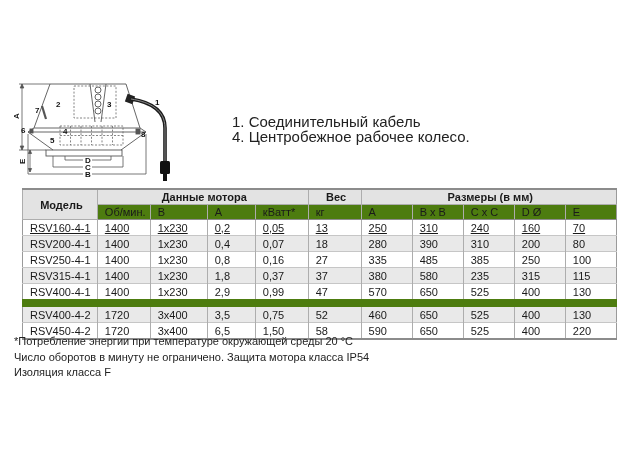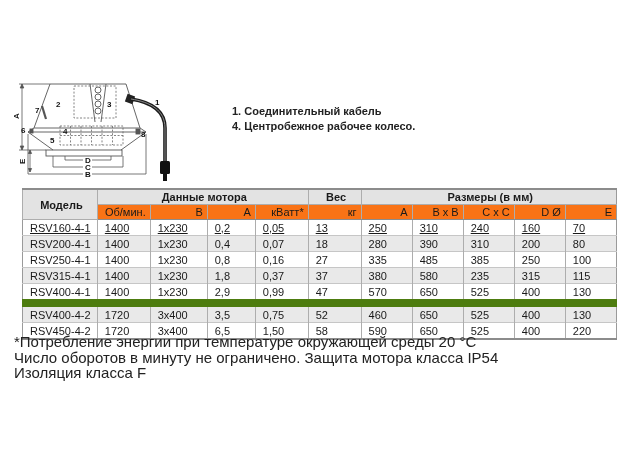--- a/index.html
+++ b/index.html
@@ -7,21 +7,21 @@
     position:relative; width:624px; height:460px; background:#ffffff;
     font-family:"Liberation Sans", sans-serif; color:#1a1a1a; overflow:hidden;
   }
 
   
   .diagram { position:absolute; left:8px; top:76px; width:215px; height:110px; }
   .diagram text { font-family:"Liberation Sans", sans-serif; font-size:8px; fill:#111; font-weight:bold; }
   .diagram text.dim { font-weight:bold; }
 
   
-  .legend-col { position:absolute; top:104px; font-size:11px; line-height:15px; color:#222;font-weight:bold; }
+  .legend-col { position:absolute; top:114px; font-size:15px; line-height:15px; color:#222; }
   .legend-left  { left:232px; }
   .legend-right { left:432px; }
   .legend-item { white-space:nowrap; }
 
   
   .spec-table {
     position:absolute; left:22px; top:188px; width:595px;
     border-collapse:collapse; table-layout:fixed;
     font-size:11px; color:#1a1a1a;
     border-left:1px solid #9a9a9a; border-right:1px solid #9a9a9a;
@@ -33,31 +33,31 @@
   }
   .spec-table thead tr.group th {
     background:#e3e3e3; font-weight:bold; text-align:center;
     height:14px; border-left:1px solid #adadad; border-bottom:1px solid #adadad;
   }
   .spec-table thead th.model-head {
     background:#e3e3e3; font-weight:bold; text-align:center; border-left:none;
     border-bottom:1px solid #8c8c8c;
   }
   .spec-table thead tr.sub th {
-    background:#f97316; height:14px;
-    border-left:1px solid #adadad; border-bottom:1px solid #8c8c8c;text-align:right;
+    background:#4d7c0f; height:14px;
+    border-left:1px solid #adadad; border-bottom:1px solid #8c8c8c;
   }
   .spec-table tbody td { height:15px; border-left:1px solid #adadad; border-top:1px solid #c6c6c6; }
   .spec-table tbody td:first-child { border-left:none; }
   .spec-table tbody tr:first-child td { border-top:none;text-decoration:underline; }
   .spec-table tbody tr:nth-child(even) { background:#e9e9e9; }
   .spec-table tbody tr.group-sep td { border-top:8px solid #4d7c0f; }
 
   
-  .footnotes { position:absolute; left:14px; top:334px; font-size:15px; line-height:15.5px; color:#222; }
+  .footnotes { position:absolute; left:14px; top:334px; font-size:11px; line-height:15.5px; color:#222; }
 </style>
 </head>
 <body>
 
 <div class="page">
 
   <svg class="diagram" viewBox="0 0 215 110">
     <g stroke="#555" stroke-width="0.9" fill="none">
 
       <polygon points="42,8 118,8 132,52 26,52"></polygon>

